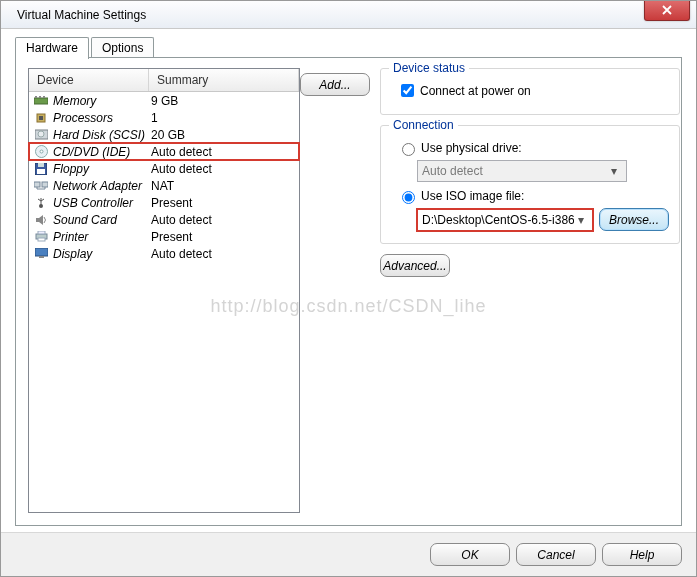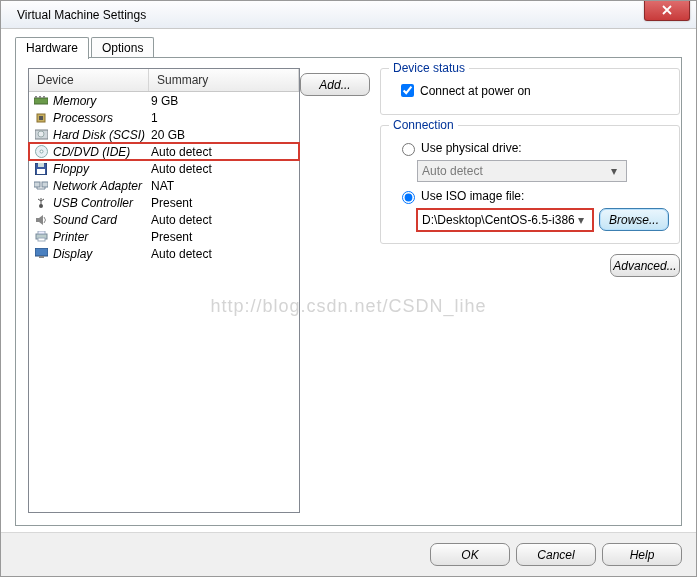--- a/index.html
+++ b/index.html
@@ -32,21 +32,21 @@
   .chk { display: flex; align-items: center; margin: 2px 0 2px 6px; color:#000;}
   .chk input { margin-right: 6px; width:13px; height:13px;}
   .radio-row { display: flex; align-items: center; margin: 4px 0 2px 6px; color:#000;}
   .radio-row input { margin-right: 6px; }
   .sub-combo { margin: 4px 0 6px 26px; }
   .combo { display:flex; align-items:center; width: 210px; height: 22px; border: 1px solid #abadb3; background: #fff; padding: 0 4px; justify-content:space-between; color:#000;}
   .combo.disabled { background:#f0f0f0; color:#7a7a7a; }
   .combo .arrow { width: 16px; text-align:center; color:#555; }
   .iso-row { display:flex; gap:6px; margin: 4px 0 0 26px; align-items:center;}
   .iso-row .combo { width: 176px; }
-  .adv-row { display:flex; justify-content:flex-end; margin-top:6px; }
+  .adv-row { display:flex; margin-top:6px; }
   .footer { position: absolute; left: 0; right: 0; bottom: 0; height: 44px; border-top: 1px solid #d8d8d8; background: #f0f0f0; display:flex; align-items:center; justify-content:flex-end; gap:6px; padding-right: 14px;}
   .watermark { position:absolute; left:0; right:0; top:295px; text-align:center; color:#d4d4d4; font-size:18px; letter-spacing:1px; pointer-events:none; font-family: Liberation Sans, sans-serif;}
   svg { display:block; }
 </style>
 </head>
 <body>
 
 <div class="titlebar">
   <span class="titlebar-text">Virtual Machine Settings</span>
   <div class="close-btn">

